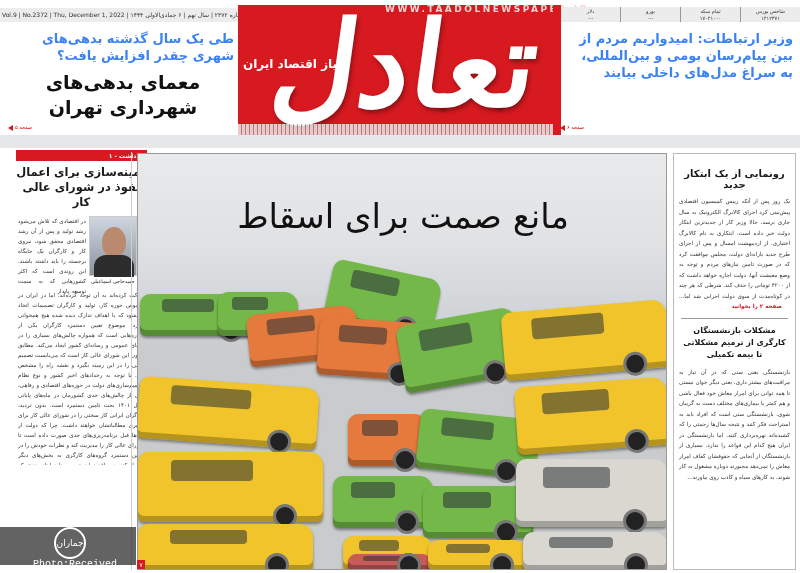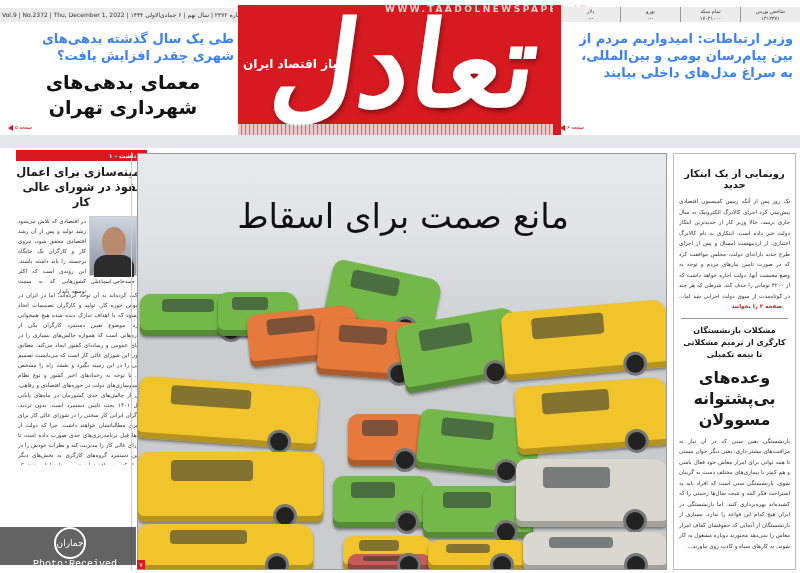--- a/index.html
+++ b/index.html
@@ -174,19 +174,18 @@
   <div>
     <div class="r-kicker">رونمایی از یک ابتکار جدید</div>
     <div class="r-text">
       <span>یک روز پس از آنکه رییس کمیسیون اقتصادی پیش‌بینی کرد اجرای کالابرگ الکترونیک به سال جاری نرسد، حالا وزیر کار از جدیدترین ابتکار دولت خبر داده است. ابتکاری به نام کالابرگ اختیاری. از اردیبهشت امسال و پس از اجرای طرح جدید یارانه‌ای دولت، مجلس موافقت کرد که در صورت تامین نیازهای مردم و توجه به وضع معیشت آنها، دولت اجازه خواهد داشت که از ۴۲۰۰ تومانی را حذف کند. شرطی که هر چند در کوتاه‌مدت از سوی دولت اجرایی شد اما...</span>
       <span class="r-ref">صفحه ۲ را بخوانید</span>
     </div>
   </div>
   <div class="r-sep"></div>
   <div>
     <div class="r-kicker2">مشکلات بازنشستگان کارگری از ترمیم مشکلاتی تا بیمه تکمیلی</div>
-    <div class="r-head2">وعده‌های بی‌پشتوانه مسوولان</div>
     <div class="r-text">
       <span>بازنشستگی یعنی سنی که در آن نیاز به مراقبت‌های بیشتر داری، یعنی دیگر جوان نیستی تا همه توانی برای امرار معاش خود فعال باشی و هم کمتر با بیماری‌های مختلف دست به گریبان شوی. بازنشستگی سنی است که افراد باید به استراحت فکر کنند و نتیجه سال‌ها زحمتی را که کشیده‌اند بهره‌برداری کنند. اما بازنشستگی در ایران هیچ کدام این قواعد را ندارد. بسیاری از بازنشستگان از آنجایی که حقوقشان کفاف امرار معاش را نمی‌دهد مجبورند دوباره مشغول به کار شوند، به کارهای سیاه و کاذب روی بیاورند...</span>
       
     </div>
   </div>
 </aside>
 
 </body></html>

